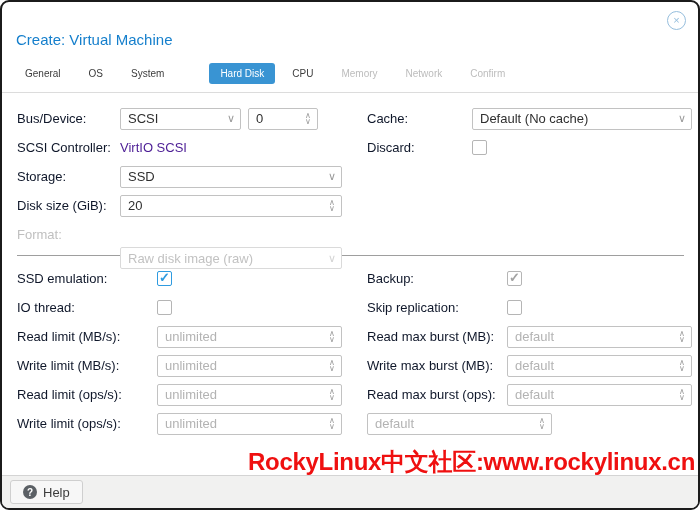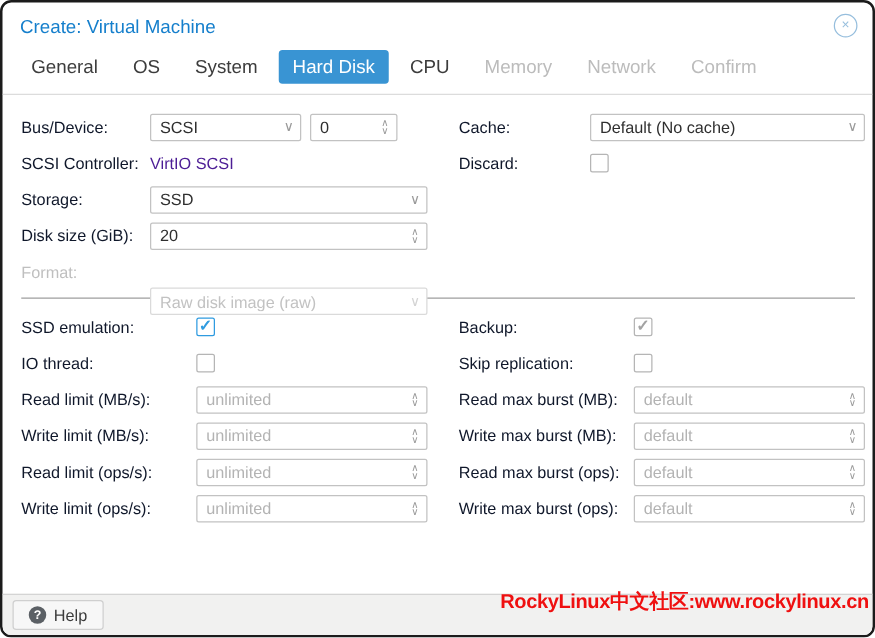--- a/index.html
+++ b/index.html
@@ -6,33 +6,33 @@
   html,body { background:#fff; }
   body { font-family: "Liberation Sans", sans-serif; font-size: 13px; color:#3c3c3c; }
 
   .dialog {
     position: relative; width: 700px; height: 510px;
     border: 2px solid #1b1b1b; border-radius: 9px;
     background: #fff; overflow: hidden;
   }
 
   
-  .hdr { height: 38px; display:flex; align-items:center; padding: 6px 14px; }
+  .hdr { height: 38px; display:flex; padding: 6px 14px; margin-top: 23px; }
   .hdr-title { color:#157fcc; font-size: 15px; }
   .close-btn {
     position:absolute; top:9px; right:12px; width:19px; height:19px;
     border:1.5px solid #96bedd; border-radius:50%; color:#96bedd;
     display:flex; align-items:center; justify-content:center;
     font-size:11px; line-height:1; cursor:pointer;
   }
 
   
   .tabbar { display:flex; align-items:center; gap:6px; padding: 0 0 8px 12px; border-bottom:1px solid #dcdcdc; }
-  .tab { padding: 5px 11px; font-size:15px; color:#3c3c3c; border-radius:3px;text-align:right; }
-  .tab--active { background:#3994d3; color:#fff; }
+  .tab { padding: 5px 11px; font-size:10px; color:#3c3c3c; border-radius:3px;text-align:right; }
+  .tab--active { background:#3994d3; color:#fff;margin-left:28px; }
   .tab--disabled { color:#bcbcbc; }
 
   
   .content { padding: 11px 8px 0 15px; }
   .cols { display:flex; }
   .col-l { width: 325px; flex-shrink:0; }
   .col-r { width: 325px; flex-shrink:0; margin-left: 25px; }
   .row { display:flex; align-items:center; height: 29px; }
   .lbl { color:#0f172a; flex-shrink:0; }
   .lbl-w103 { width:103px; } .lbl-w105 { width:105px; } .lbl-w140 { width:140px; }
@@ -76,22 +76,22 @@
   .help-ico { width:14px; height:14px; border-radius:50%; background:#5b6065; color:#fff;
     display:flex; align-items:center; justify-content:center; font-size:10px; font-weight:bold; }
   .foot-right { margin-left:auto; display:flex; align-items:center; gap:9px; }
   .btn-primary {
     width:56px; height:22px; background:#3892d4; border:1px solid #3188c7; border-radius:3px;
     color:#fff; display:flex; align-items:center; justify-content:center; cursor:pointer; font-size:13px;
   }
   .cb--sm { width:14px; height:14px; }
 
   .watermark {
-    position:absolute; right:3px; top:469px; z-index:10; pointer-events:none;
-    color:#ef1010; font-weight:bold; font-size:16px; white-space:nowrap; letter-spacing:-0.3px;
+    position:absolute; right:3px; top:444px; z-index:10; pointer-events:none;
+    color:#ef1010; font-weight:bold; font-size:24px; white-space:nowrap; letter-spacing:-0.3px;
   }
 </style>
 </head>
 <body>
 
 <div class="dialog">
 
   <div class="hdr">
     <span class="hdr-title">Create: Virtual Machine</span>
   </div>
@@ -258,21 +258,20 @@
           <span class="lbl lbl-w140">Read max burst (ops):</span>
           <div class="field w185">
             <span class="val val--ph">default</span>
             <span class="spinners">
                 <span>∧</span>
                 <span>∨</span>
               </span>
           </div>
         </div>
         <div class="row">
-          <span class="lbl lbl-w140">Write max burst (ops):</span>
           <div class="field w185">
             <span class="val val--ph">default</span>
             <span class="spinners">
                 <span>∧</span>
                 <span>∨</span>
               </span>
           </div>
         </div>
       </div>
     </div>

